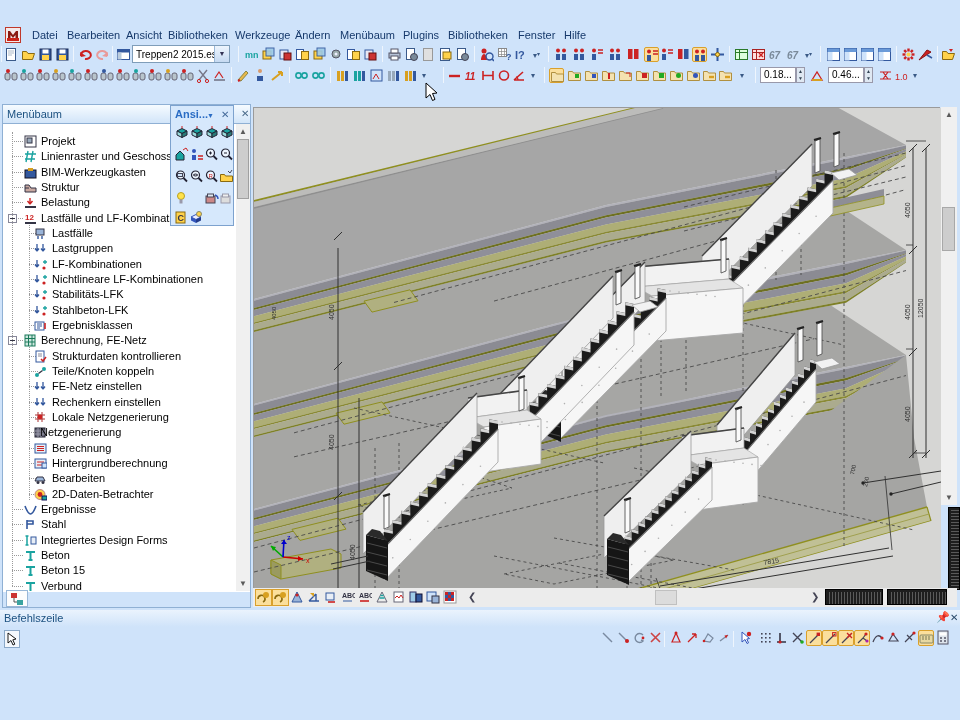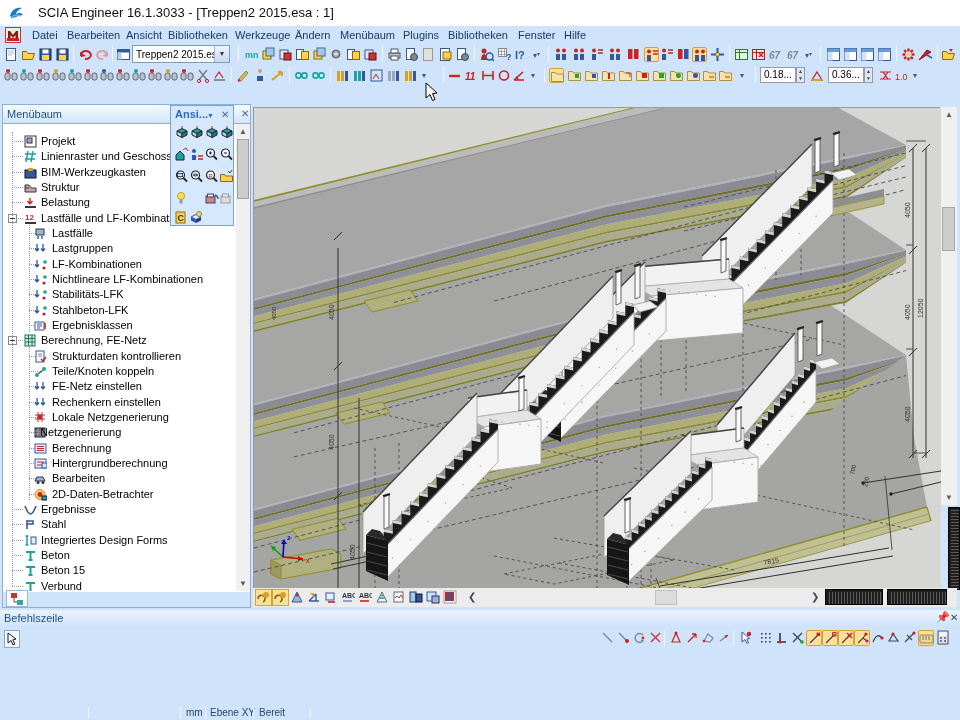--- a/index.html
+++ b/index.html
@@ -42,27 +42,20 @@
 #cmdpanel{left:0;top:610px;width:960px;height:96px;background:#cfe3fa;}
 #cmdhead{left:0;top:0;width:960px;height:17px;background:linear-gradient(#eaf3fd,#cfe3fa);font-size:11px;color:#1c5180;}
 #cmdinput{position:absolute;left:2px;top:76px;width:956px;height:18px;background:#fff;border:1px solid #89a8c8;font-size:11px;color:#000;padding:2px 0 0 5px;}
 
 #statusbar{left:0;top:706px;width:960px;height:14px;background:#cfe3fa;font-size:10px;color:#23476e;}
 .stdiv{position:absolute;top:1px;width:1px;height:12px;background:#93b1cf;border-right:1px solid #eef5fd;}
 </style>
 </head>
 <body>
 <div id="app">
-  <div class="abs" id="titlebar">
-    <svg class="abs" style="left:8px;top:5px" width="17" height="16" viewBox="0 0 17 16">
-      <path d="M2 11 C4 4 9 2 14 3 C10 5 8 7 8 9 C12 7 14 8 15 10 C11 10 9 12 5 13 Z" fill="#1d78c8"></path>
-      <path d="M3 13 C6 10 9 9 13 11" stroke="#62b8e8" stroke-width="1.5" fill="none"></path>
-    </svg>
-    <div class="abs" id="titletext">SCIA Engineer 16.1.3033 - [Treppen2 2015.esa : 1]</div>
-  </div>
   <div class="abs" id="menubar">
     <svg class="abs" style="left:5px;top:1px" width="16" height="16" viewBox="0 0 16 16">
       <rect x="0.5" y="0.5" width="15" height="15" fill="#f4e9e9" stroke="#c0392b"></rect>
       <path d="M3 12 V4 h2 l3 4 l3-4 h2 v8 h-2.5 V8 l-2.5 3 L5.5 8 v4 Z" fill="#8a1a12"></path>
       <rect x="2" y="11" width="12" height="3" fill="#cc2218"></rect>
     </svg>
     <div class="mitem" style="left:32px">Datei</div>
     <div class="mitem" style="left:67px">Bearbeiten</div>
     <div class="mitem" style="left:126px">Ansicht</div>
     <div class="mitem" style="left:168px">Bibliotheken</div>
@@ -645,21 +638,21 @@
       <div class="ovf" style="left:740px">▾</div>
       <div class="sep" style="left:755px"></div>
       <div style="position:absolute;left:760px;top:2px;width:36px;height:16px;background:#fff;border:1px solid #99a;font-size:10px;padding:1px 0 0 3px">0.18...</div>
       <div style="position:absolute;left:796px;top:2px;width:9px;height:16px;background:#dfe8f2;border:1px solid #99a;font-size:5px;color:#345;text-align:center;line-height:7px">▲<br>▼</div>
       <div class="ic" style="left:810px">
         <svg style="position:absolute;left:0px;top:0px" width="15" height="15" viewBox="0 0 15 15">
           <path d="M2 12 L7 4 l5 8 Z" fill="none" stroke="#cc2222" stroke-width="1.3"></path>
           <path d="M2 12 h10" stroke="#d8a020" stroke-width="2"></path>
         </svg>
       </div>
-      <div style="position:absolute;left:828px;top:2px;width:36px;height:16px;background:#fff;border:1px solid #99a;font-size:10px;padding:1px 0 0 3px">0.36...</div>
+      <div style="position:absolute;left:828px;top:2px;width:36px;height:16px;background:#fff;border:1px solid #99a;font-size:10px;padding:1px 0 0 3px">0.46...</div>
       <div style="position:absolute;left:864px;top:2px;width:9px;height:16px;background:#dfe8f2;border:1px solid #99a;font-size:5px;color:#345;text-align:center;line-height:7px">▲<br>▼</div>
       <div class="ic" style="left:878px">
         <svg style="position:absolute;left:0px;top:0px" width="15" height="15" viewBox="0 0 15 15">
           <path d="M2 4 h11 M2 11 h11 M5 4 l5 7 M10 4 l-5 7" stroke="#cc2222" stroke-width="1.2"></path>
         </svg>
       </div>
       <div class="ic" style="left:895px">
         <svg style="position:absolute;left:0px;top:0px" width="15" height="15" viewBox="0 0 15 15">
           <text x="0" y="12" font-size="9" fill="#cc2222">1.0</text>
         </svg>
@@ -1575,27 +1568,17 @@
         </div>
         <div class="ic" style="left:936px;top:20px;width:16px;height:16px">
           <svg style="position:absolute;left:0px;top:0px" width="15" height="15" viewBox="0 0 15 15">
             <rect x="2" y="1" width="10" height="13" fill="#dde4ec" stroke="#556"></rect>
             <rect x="3.5" y="2.5" width="7" height="3" fill="#fff"></rect>
             <path d="M4 8 h2 M4 11 h2 M8 8 h2 M8 11 h2" stroke="#556" stroke-width="1.4"></path>
           </svg>
         </div>
       </div>
   </div>
-  <div class="abs" id="statusbar">
-    <div class="stdiv" style="left:88px"></div>
-    <div class="stdiv" style="left:180px"></div>
-    <span style="position:absolute;left:186px;top:1px">mm</span>
-    <div class="stdiv" style="left:205px"></div>
-    <span style="position:absolute;left:210px;top:1px">Ebene XY</span>
-    <div class="stdiv" style="left:253px"></div>
-    <span style="position:absolute;left:259px;top:1px">Bereit</span>
-    <div class="stdiv" style="left:310px"></div>
-  </div>
 
   <svg class="abs" style="left:425px;top:82px;z-index:99" width="14" height="20" viewBox="0 0 14 20">
     <path d="M1 1 L1 16 L5 12.5 L7.5 18.5 L10 17.4 L7.5 11.5 L12 11 Z" fill="#fff" stroke="#000" stroke-width="1"></path>
   </svg>
 </div>
 
 </body></html>

